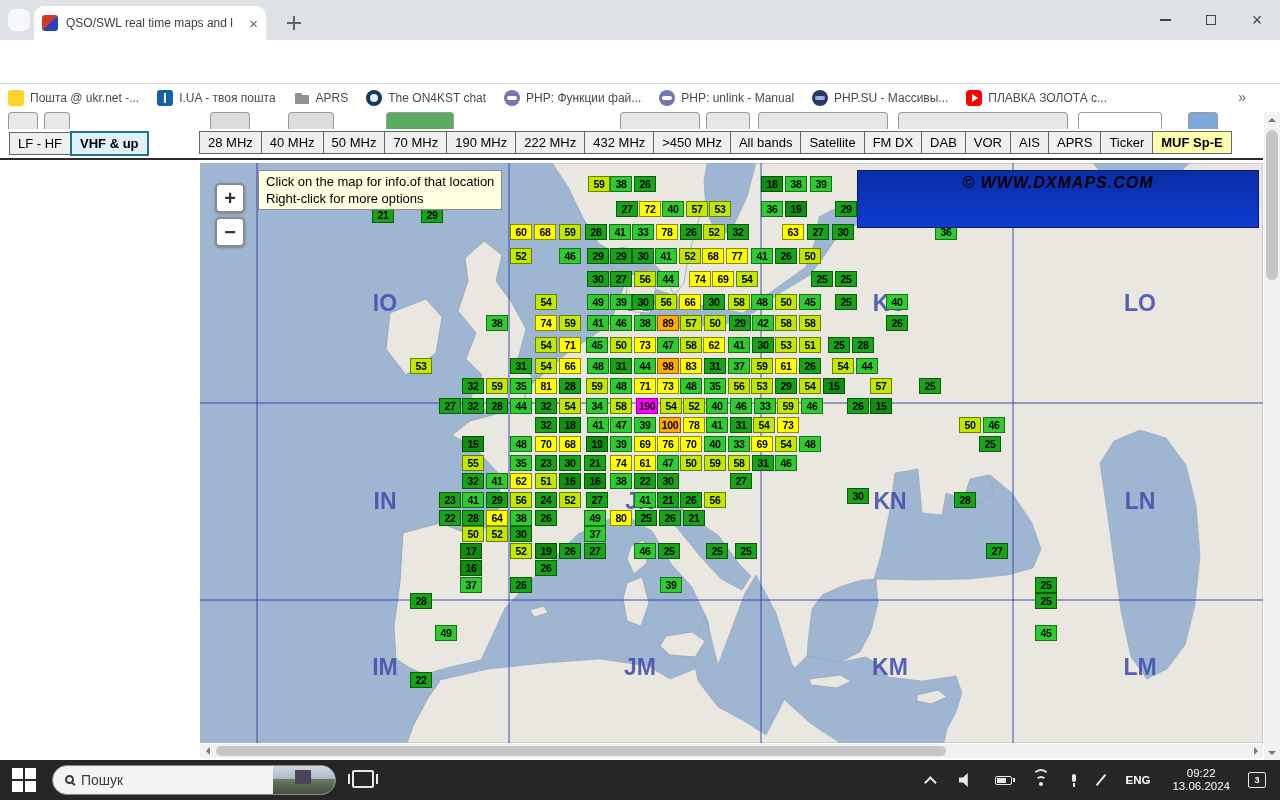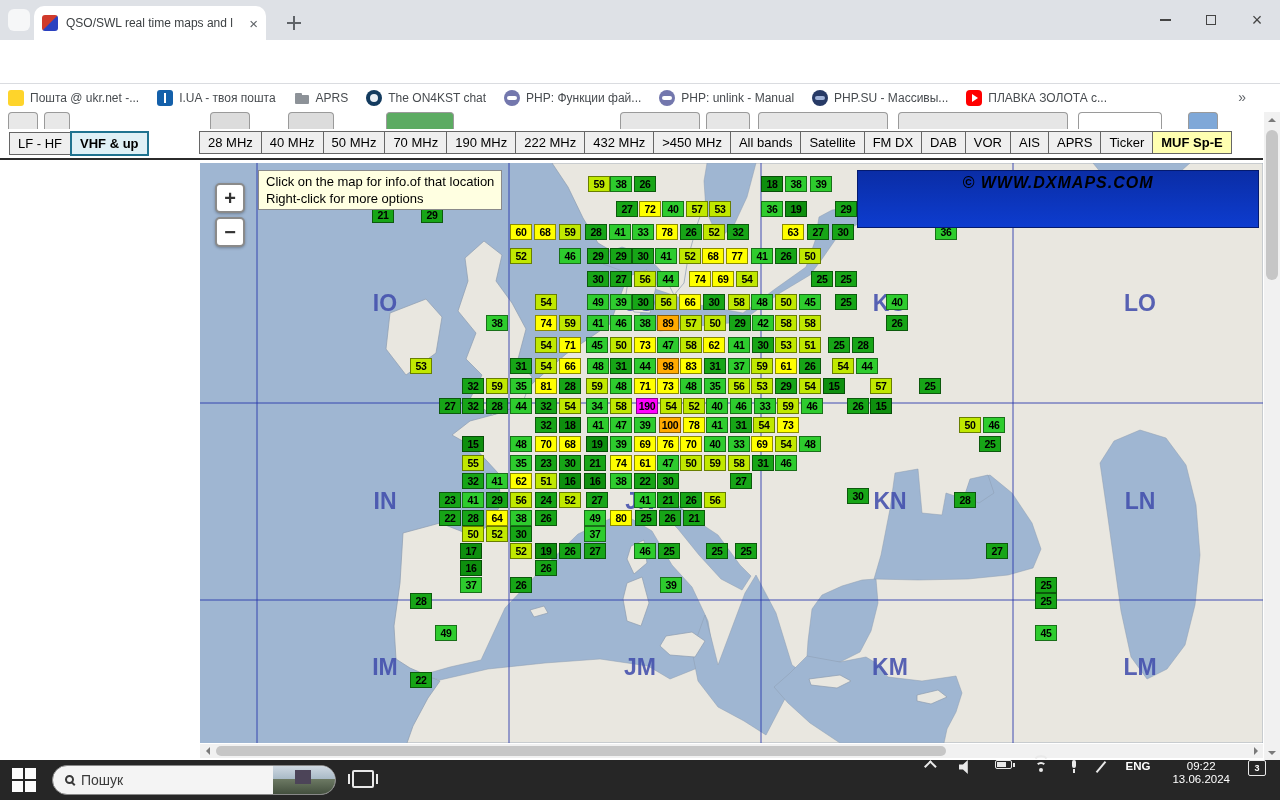--- a/index.html
+++ b/index.html
@@ -146,21 +146,21 @@
   .gray-app-icon::after{content:"";position:absolute;left:6px;top:13px;width:18px;height:4px;background:#f0f3f6;border-radius:2px;}
   .save-app-icon{background:#f2f2f2;border-radius:4px;}
   .save-app-icon::before{content:"";position:absolute;left:5px;top:5px;width:20px;height:7px;background:#d23b2e;}
   .save-app-icon::after{content:"";position:absolute;left:8px;top:16px;width:14px;height:9px;background:#8fa6c8;}
   .pdf-app-icon{background:#c62828;border-radius:5px;display:flex;align-items:center;justify-content:center;}
   .pdflbl{color:#fff;font-size:9px;font-weight:bold;}
   .chrome-icon{border-radius:50%;background:conic-gradient(from -90deg,#ea4335 0 120deg,#fbbc05 120deg 240deg,#34a853 240deg 360deg);}
   .chrome-icon::before{content:"";position:absolute;left:7px;top:7px;width:16px;height:16px;border-radius:50%;background:#fff;}
   .chrome-icon::after{content:"";position:absolute;left:10px;top:10px;width:10px;height:10px;border-radius:50%;background:#4285f4;}
   .dark-circle-app-icon{background:#161616;border:3px solid #c3372f;border-radius:50%;}
-  #tray{position:absolute;right:0;top:0;height:40px;display:flex;}
+  #tray{position:absolute;right:0;top:0;height:40px;display:flex;align-items:center;}
   .chev{width:9px;height:9px;border-left:2px solid #e9e9e9;border-top:2px solid #e9e9e9;transform:rotate(45deg) translateY(3px);margin:0 12px;}
   .vol{width:16px;height:14px;background:#e9e9e9;margin:0 10px;
     clip-path:polygon(0 32%,28% 32%,58% 0,58% 100%,28% 68%,0 68%);}
   .batt{width:17px;height:9px;border:1.6px solid #e9e9e9;border-radius:2px;position:relative;margin:0 10px;}
   .batt::before{content:"";position:absolute;left:1px;top:1px;bottom:1px;width:9px;background:#e9e9e9;}
   .batt::after{content:"";position:absolute;right:-4px;top:1.5px;width:2px;height:4px;background:#e9e9e9;}
   .wifi{position:relative;width:18px;height:13px;margin:0 10px;}
   .wifi i{position:absolute;left:50%;bottom:0;transform:translateX(-50%);border:2px solid transparent;border-top-color:#e9e9e9;border-radius:50%;}
   .wifi i:nth-child(1){width:18px;height:18px;}
   .wifi i:nth-child(2){width:11px;height:11px;}

